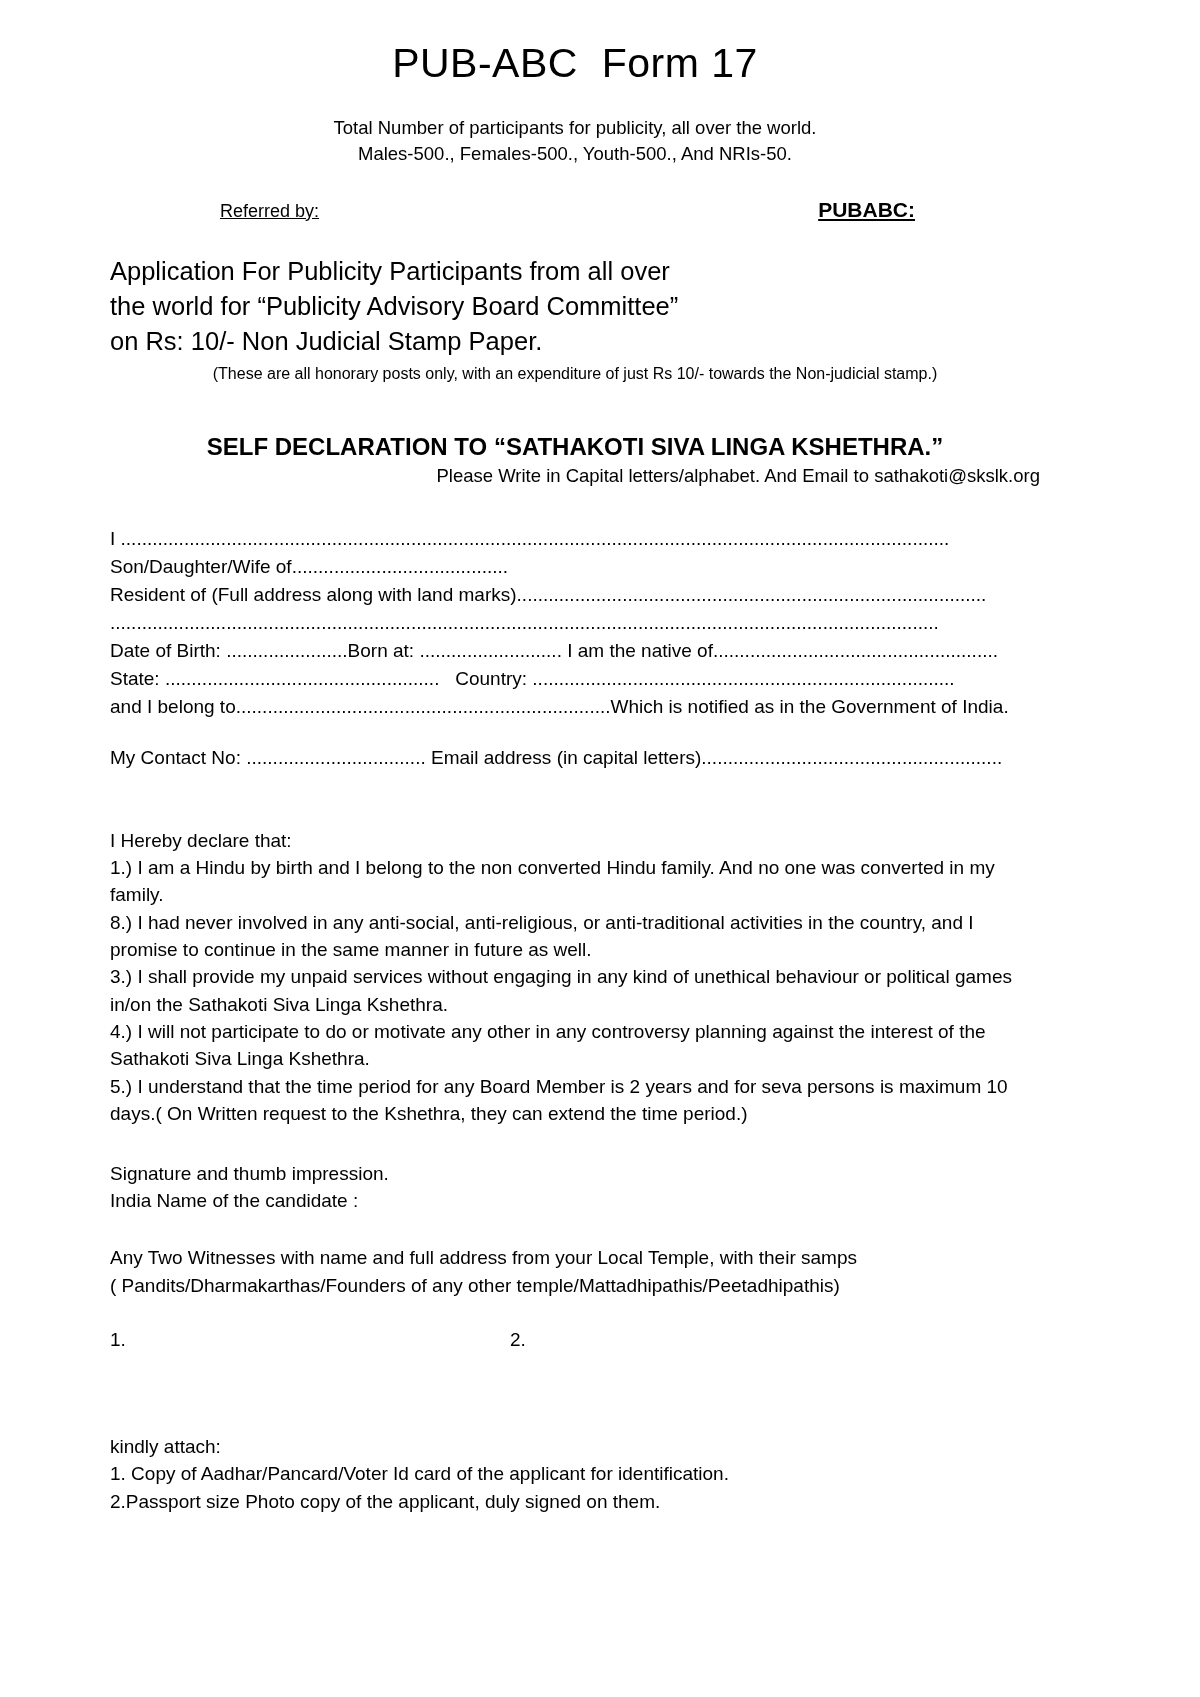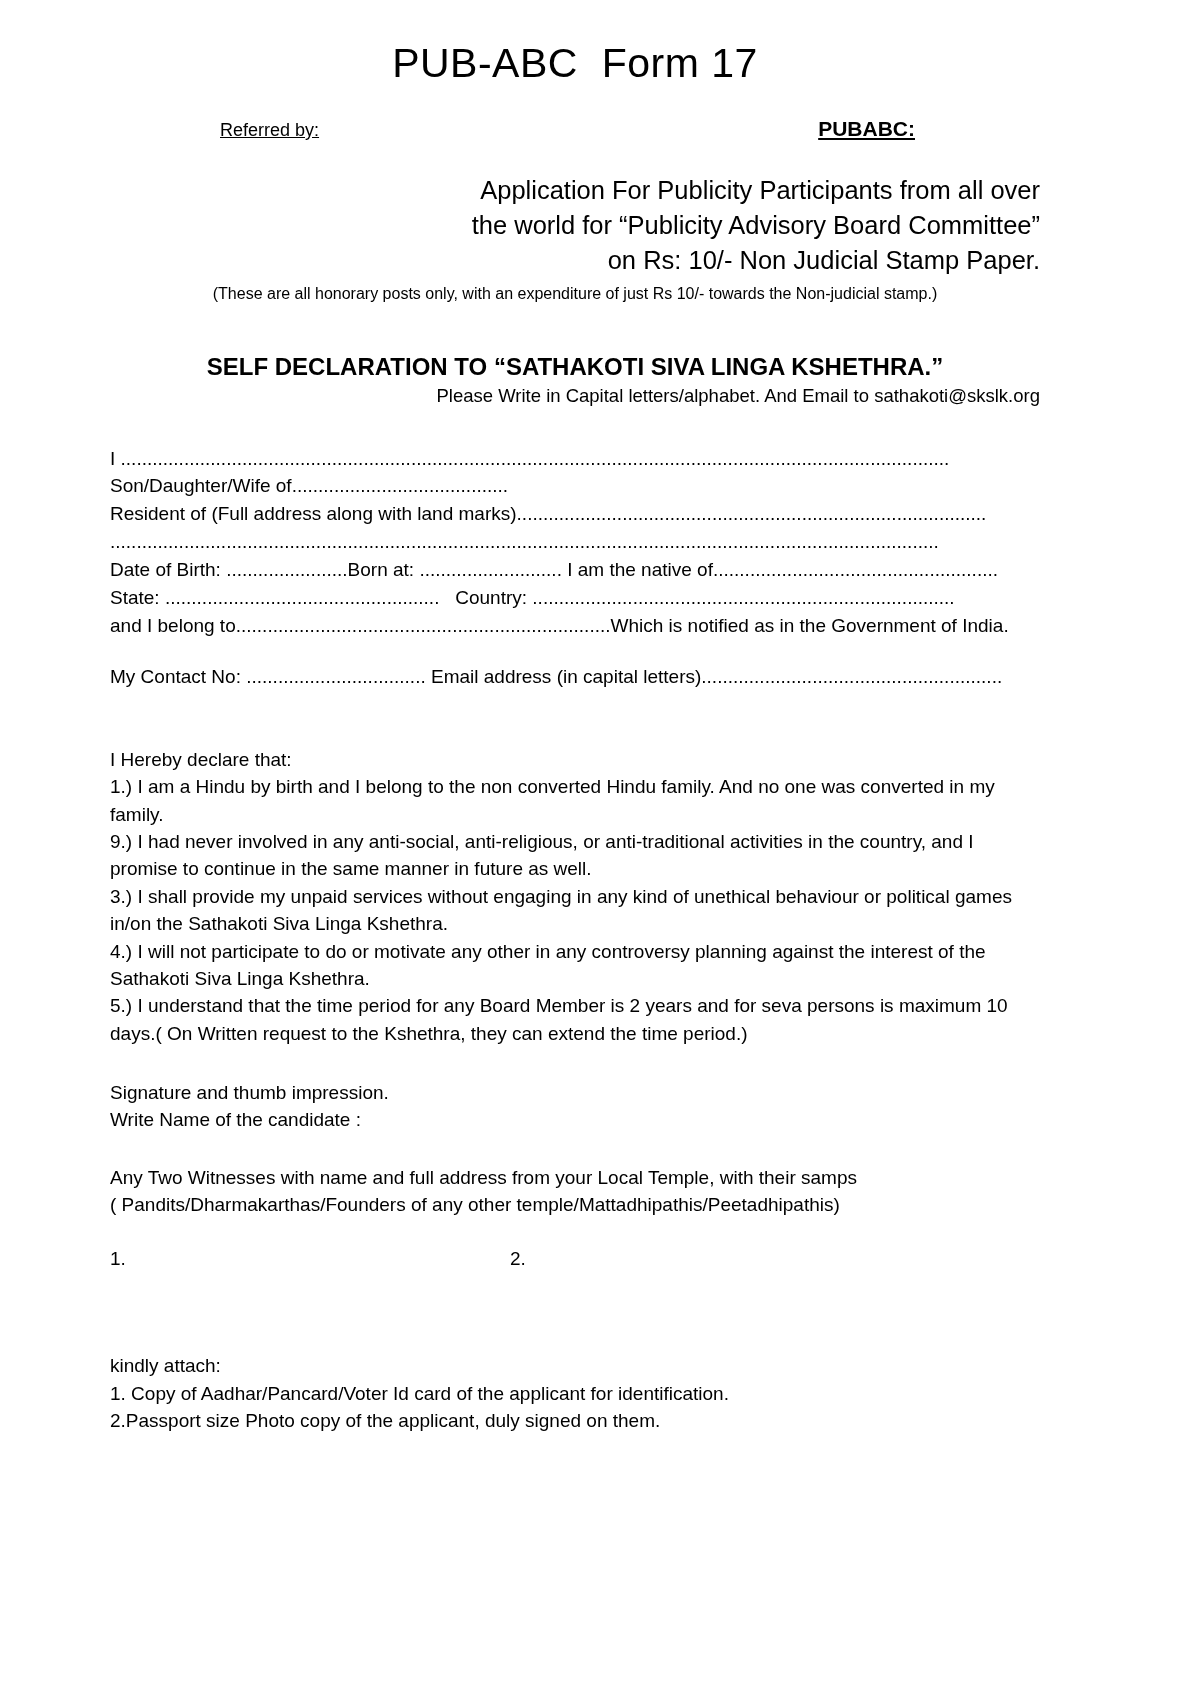--- a/index.html
+++ b/index.html
@@ -54,21 +54,21 @@
   }
   .referred-label {
     font-size: 18px;
   }
   .pubabc-label {
     font-size: 21px;
     font-weight: bold;
   }
 
   .app-title {
-    text-align: right;
+    text-align: left;
     font-size: 25.5px;
     line-height: 1.38;
     margin-top: 32px;
   }
   .honorary-note {
     text-align: center;
     font-size: 16px;
     margin-top: 6px;
   }
 
@@ -144,20 +144,24 @@
   }
 </style>
 </head>
 <body>
 
 <div class="page">
   <div class="inner">
 
     <h1 class="form-title">PUB-ABC  Form 17</h1>
 
+    <div class="subtitle-block">
+      <div>Total Number of participants for publicity, all over the world.</div>
+      <div>Males-500., Females-500., Youth-500.,  And  NRIs-50.</div>
+    </div>
 
     <div class="referred-row">
       <span class="referred-label">Referred by:</span>
       <span class="pubabc-label">PUBABC:</span>
     </div>
 
     <div class="app-title">
       <div>Application For Publicity Participants from all over</div>
       <div>the world for “Publicity Advisory Board Committee”</div>
       <div>on Rs: 10/- Non Judicial Stamp Paper.</div>
@@ -176,29 +180,29 @@
       <div class="line">Date of Birth: .......................Born at: ........................... I am the native of......................................................</div>
       <div class="line">State: ....................................................   Country: ................................................................................</div>
       <div class="line">and I belong to.......................................................................Which is notified as in the Government of India.</div>
     </div>
 
     <div class="contact-line">My Contact No: ..................................   Email address (in capital letters).........................................................</div>
 
     <div class="declare-block">
       <p class="item">I Hereby declare that:</p>
       <p class="item">1.) I am a Hindu by birth and I belong to the non converted Hindu family. And no one was converted in my family.</p>
-      <p class="item">9.) I had never involved in any anti-social, anti-religious, or anti-traditional activities in the country, and I promise to continue in the same manner in future as well.</p>
+      <p class="item">8.) I had never involved in any anti-social, anti-religious, or anti-traditional activities in the country, and I promise to continue in the same manner in future as well.</p>
       <p class="item">3.) I shall provide my unpaid services without engaging in any kind of unethical behaviour or political games in/on the Sathakoti Siva Linga Kshethra.</p>
       <p class="item">4.) I will not participate to do or motivate any other in any controversy planning against the interest of the Sathakoti Siva Linga Kshethra.</p>
       <p class="item">5.) I understand that the time period for any Board Member is 2 years  and for seva persons is maximum 10 days.( On Written request to the Kshethra, they can extend the time period.)</p>
     </div>
 
     <div class="sign-block">
       <div>Signature and thumb impression.</div>
-      <div>Write Name of the candidate :</div>
+      <div>India Name of the candidate :</div>
     </div>
 
 
     <div class="witness-block">
       <div>Any Two Witnesses with name and full address from your Local Temple, with their samps</div>
       <div>( Pandits/Dharmakarthas/Founders of any other temple/Mattadhipathis/Peetadhipathis)</div>
     </div>
 
     <div class="witness-nums">
       <span class="w1">1.</span>

